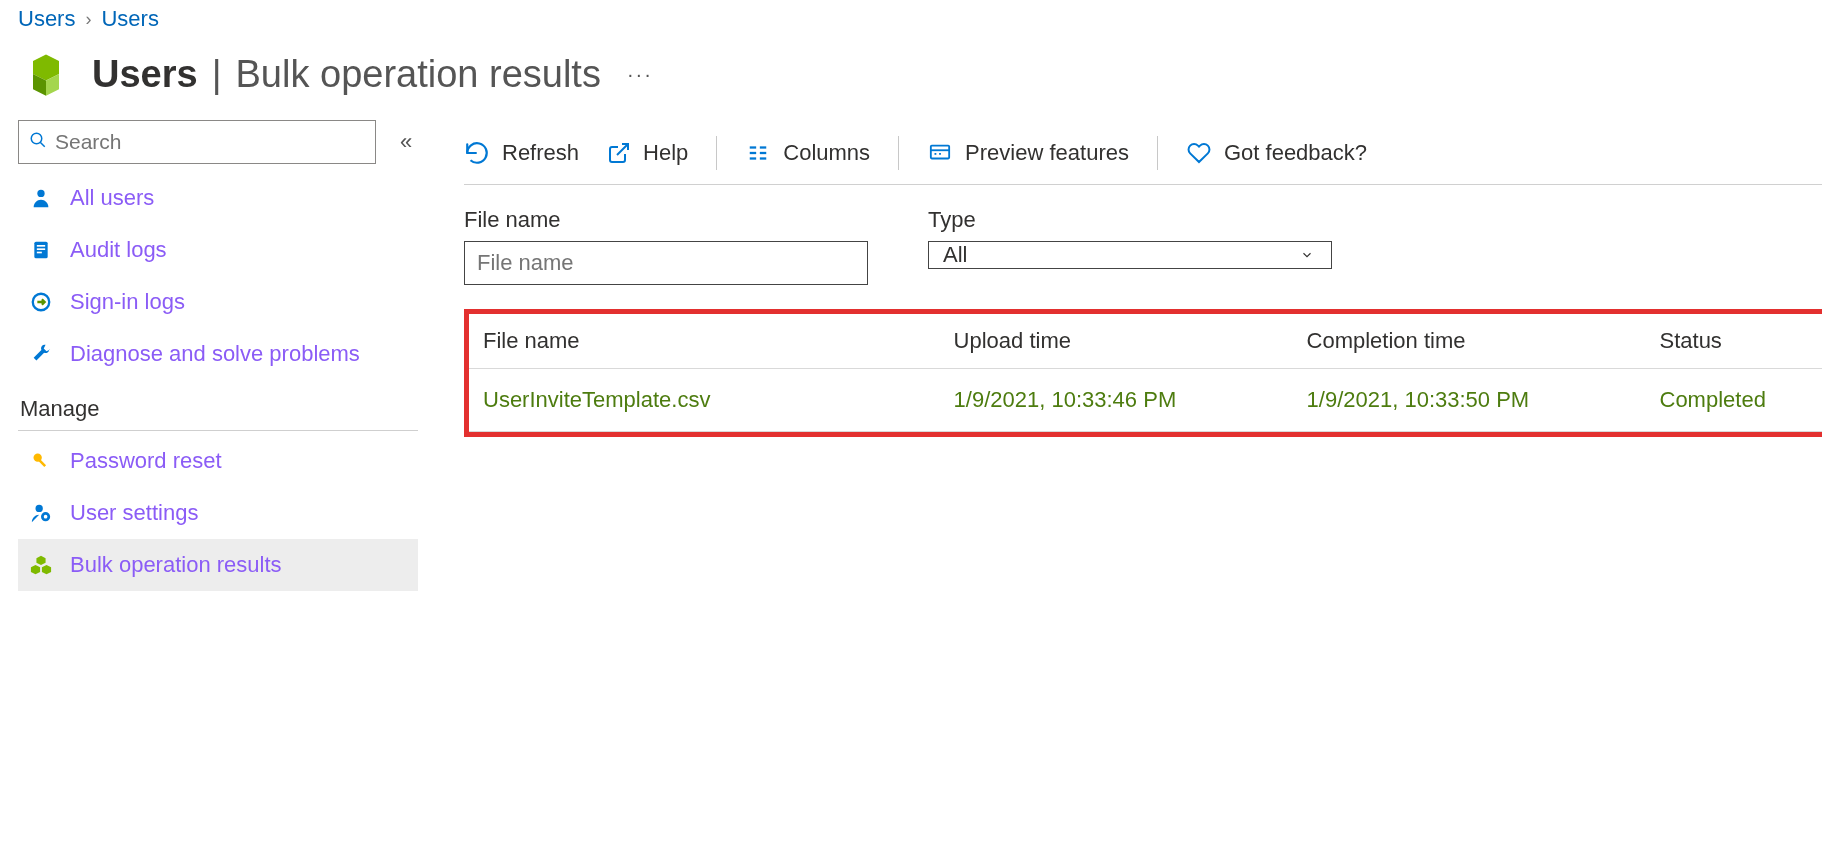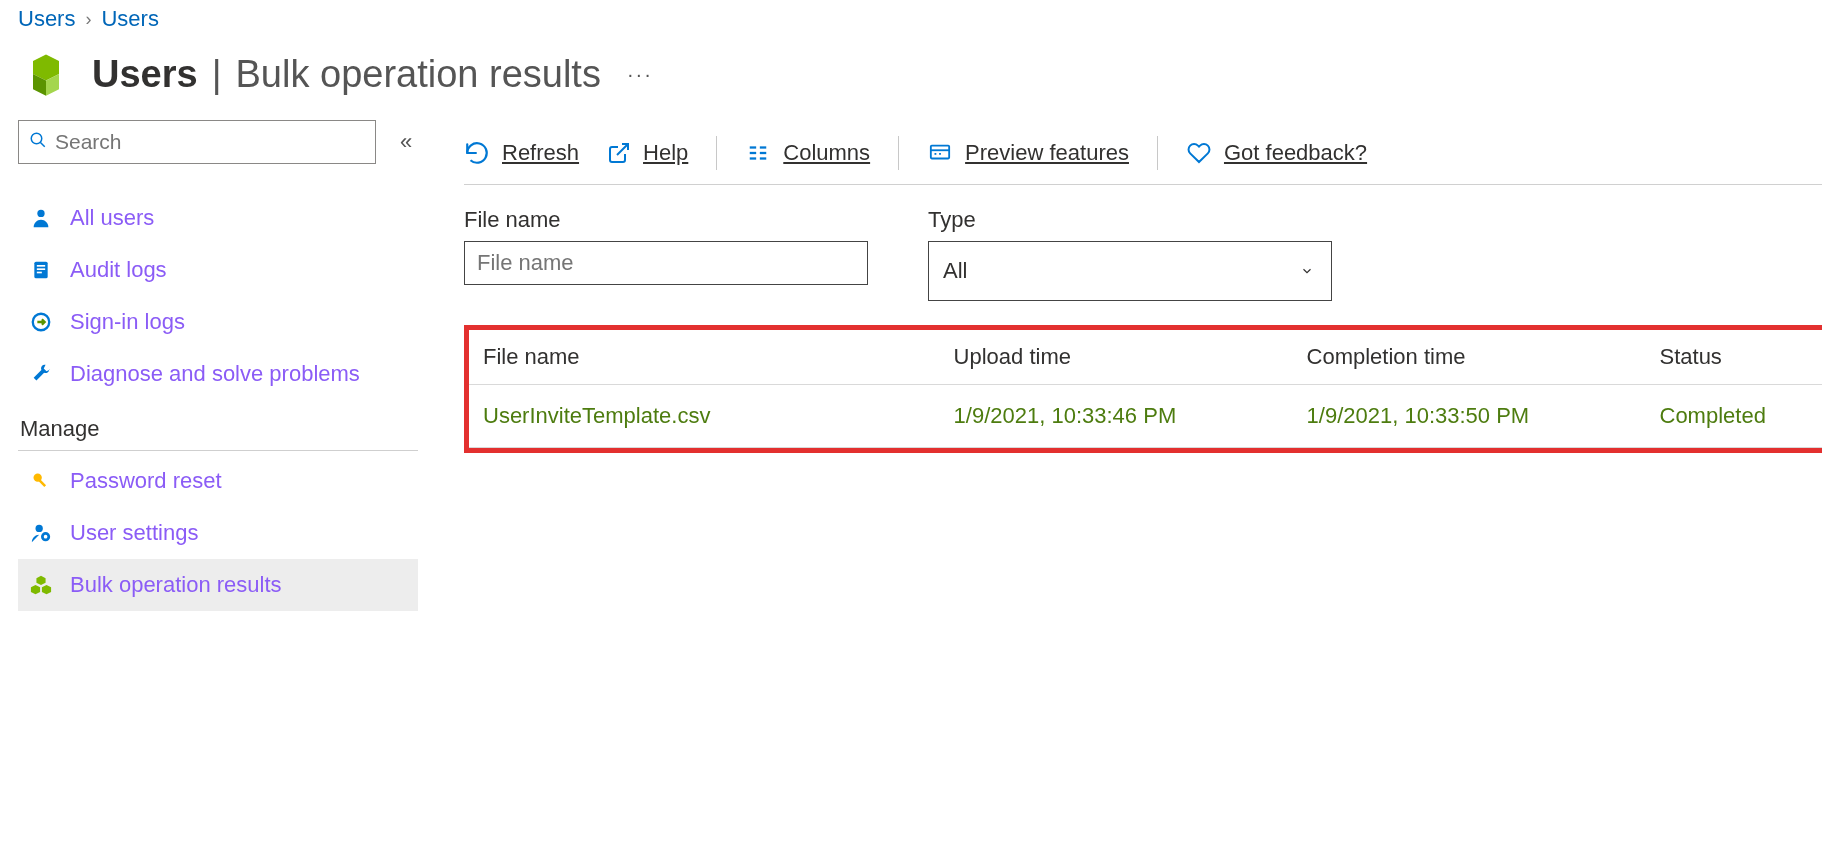--- a/index.html
+++ b/index.html
@@ -39,21 +39,21 @@
     gap: 14px;
   }
   .page-header h1 .bold { font-weight: 700; }
   .page-header h1 .light { font-weight: 400; color: #555; }
   .ellipsis-btn { font-size: 20px; color: #555; letter-spacing: 2px; padding: 4px 8px; cursor: pointer; }
   .layout { display: flex; }
   .sidebar {
     width: 430px;
     padding: 0 12px 0 18px;
   }
-  .search-row { display: flex; align-items: center; gap: 18px; margin-bottom: 28px; }
+  .search-row { display: flex; align-items: center; gap: 18px; margin-bottom: 8px; }
   .search-box {
     flex: 1;
     display: flex;
     align-items: center;
     border: 1px solid #8a8886;
     height: 44px;
     padding: 0 10px;
     gap: 8px;
   }
   .search-box input {
@@ -88,21 +88,20 @@
   .main {
     flex: 1;
     padding: 0 0 0 34px;
   }
   .toolbar {
     display: flex;
     align-items: center;
     gap: 28px;
     padding: 16px 0 14px 0;
     border-bottom: 1px solid #d0d0d0;
-    text-decoration: underline;
   }
   .tool-btn {
     display: flex;
     align-items: center;
     gap: 12px;
     font-size: 22px;
     color: #323130;
     cursor: pointer;
   }
   .tool-btn .t-icon { color: #0078d4; display: inline-flex; }
@@ -127,21 +126,21 @@
     padding: 0 12px;
     font-family: inherit;
     font-weight: 400;
   }
   .filter-input.filename { width: 404px; color: #777; }
   .filter-select-wrap {
     display: flex;
     align-items: center;
     justify-content: space-between;
     width: 404px;
-    height: 60px;
+    height: 28px;
     border: 1px solid #444;
     padding: 0 14px;
     font-size: 22px;
     cursor: pointer;
   }
   .table-wrap {
     margin-top: 24px;
     border: 5px solid #e3302f;
     border-right: 0;
     border-radius: 0;

